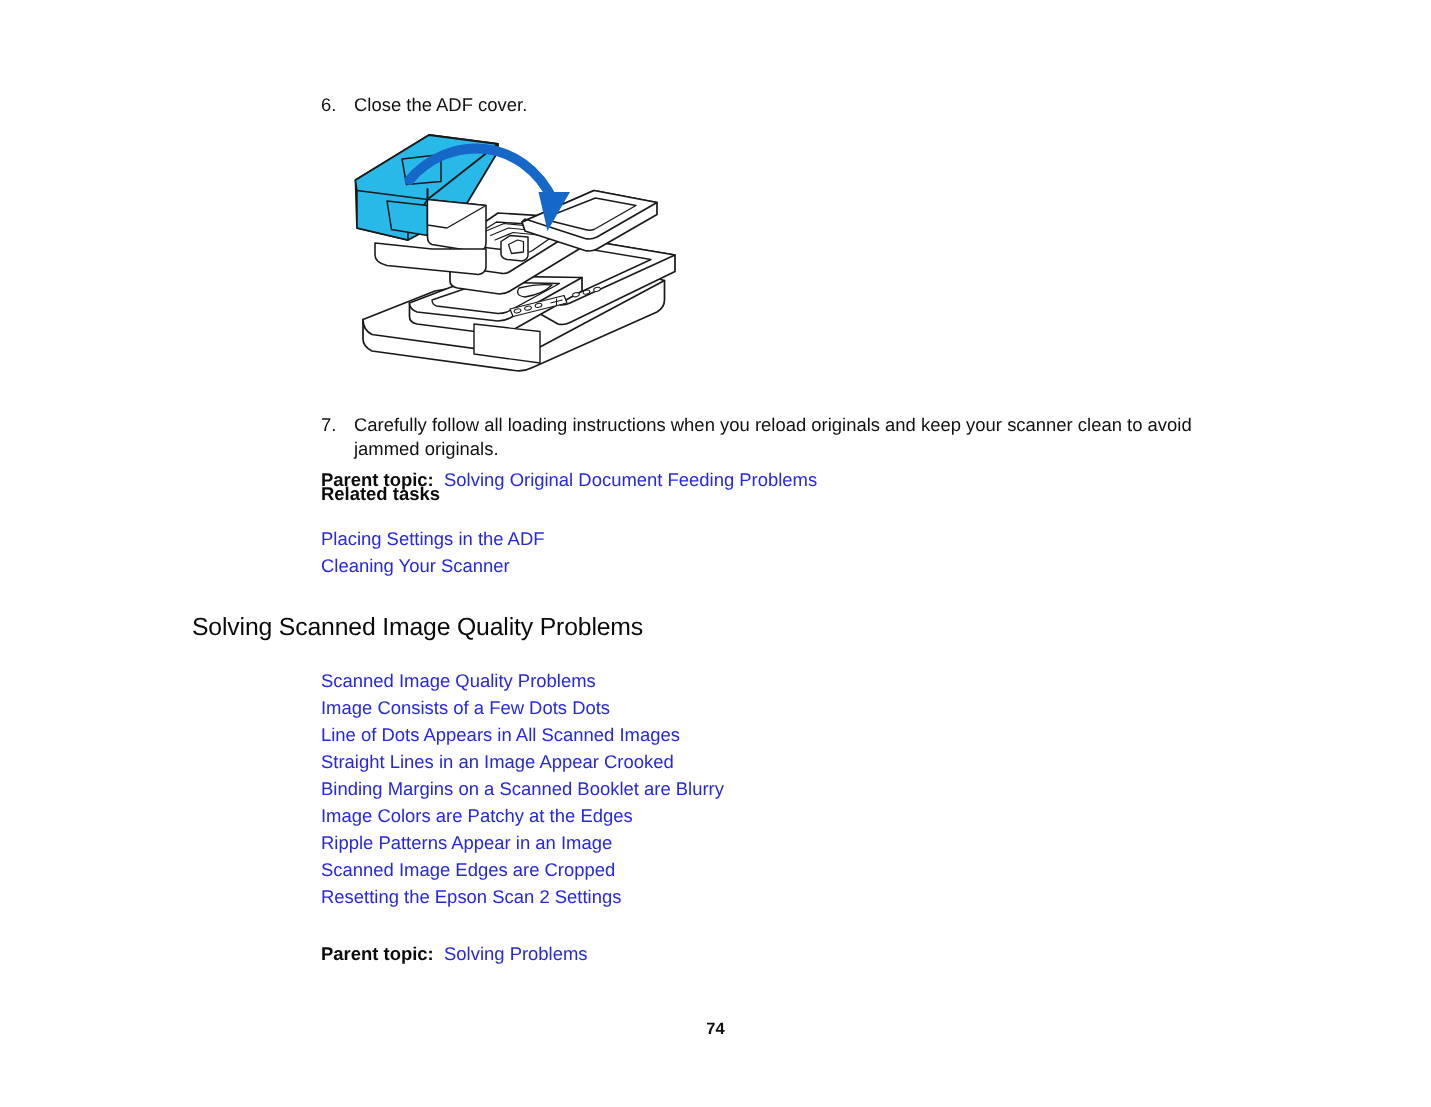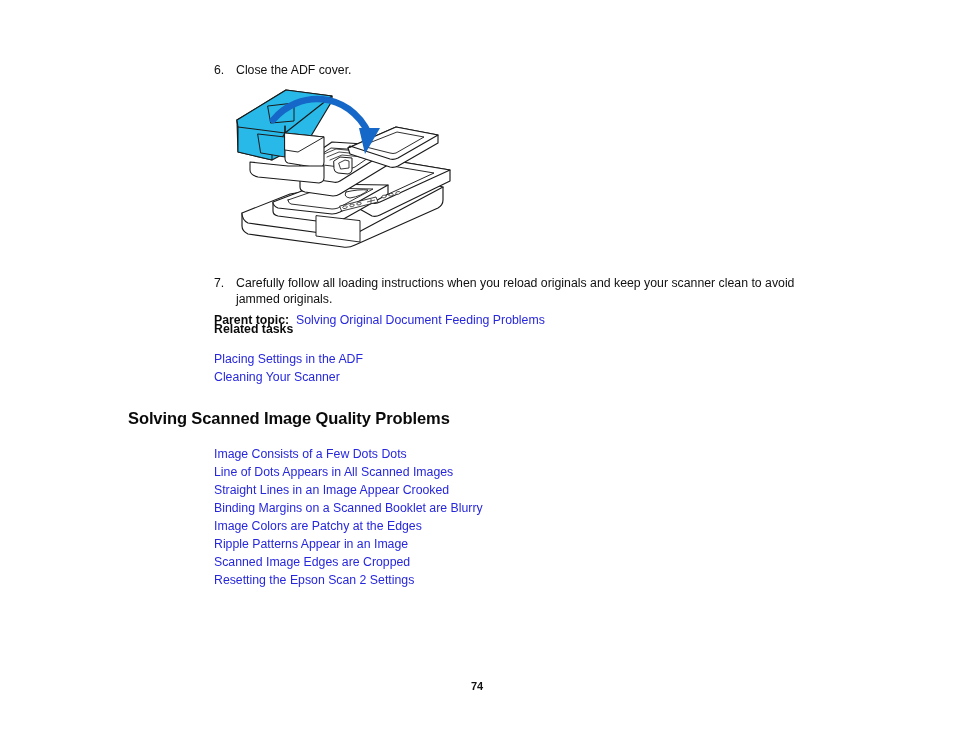--- a/index.html
+++ b/index.html
@@ -72,21 +72,21 @@
   #related-tasks-label { left: 214px; top: 321px; }
   #related-link-1 { left: 214px; top: 351px; }
   #related-link-2 { left: 214px; top: 369px; }
 
   
   .section-heading {
     position: absolute;
     left: 128px;
     top: 398px;
     font-size: 16.5px;
-    font-weight: bold;
+    font-weight: normal;
     letter-spacing: -0.1px;
     color: #0a0a0a;
   }
 
   #intro-paragraph {
     position: absolute;
     left: 214px;
     top: 424px;
     width: 620px;
     font-size: 12.3px;
@@ -222,26 +222,31 @@
   </div>
 
   <div class="row bold" id="related-tasks-label">Related tasks</div>
   <div class="row" id="related-link-1"><a class="link" href="#">Placing Settings in the ADF</a></div>
   <div class="row" id="related-link-2"><a class="link" href="#">Cleaning Your Scanner</a></div>
 
   <h1 class="section-heading">Solving Scanned Image Quality Problems</h1>
 
 
   <ul class="topic-list">
+    <li><a class="link" href="#">Scanned Image Quality Problems</a></li>
     <li><a class="link" href="#">Image Consists of a Few Dots Dots</a></li>
     <li><a class="link" href="#">Line of Dots Appears in All Scanned Images</a></li>
     <li><a class="link" href="#">Straight Lines in an Image Appear Crooked</a></li>
     <li><a class="link" href="#">Binding Margins on a Scanned Booklet are Blurry</a></li>
     <li><a class="link" href="#">Image Colors are Patchy at the Edges</a></li>
     <li><a class="link" href="#">Ripple Patterns Appear in an Image</a></li>
     <li><a class="link" href="#">Scanned Image Edges are Cropped</a></li>
     <li><a class="link" href="#">Resetting the Epson Scan 2 Settings</a></li>
   </ul>
 
+  <div class="row" id="parent-topic-2">
+    <span class="bold">Parent topic:</span>
+    <span>&nbsp;</span><a class="link" href="#">Solving Problems</a>
+  </div>
 
   <div class="page-number">74</div>
 
 </div>
 
 </body></html>

